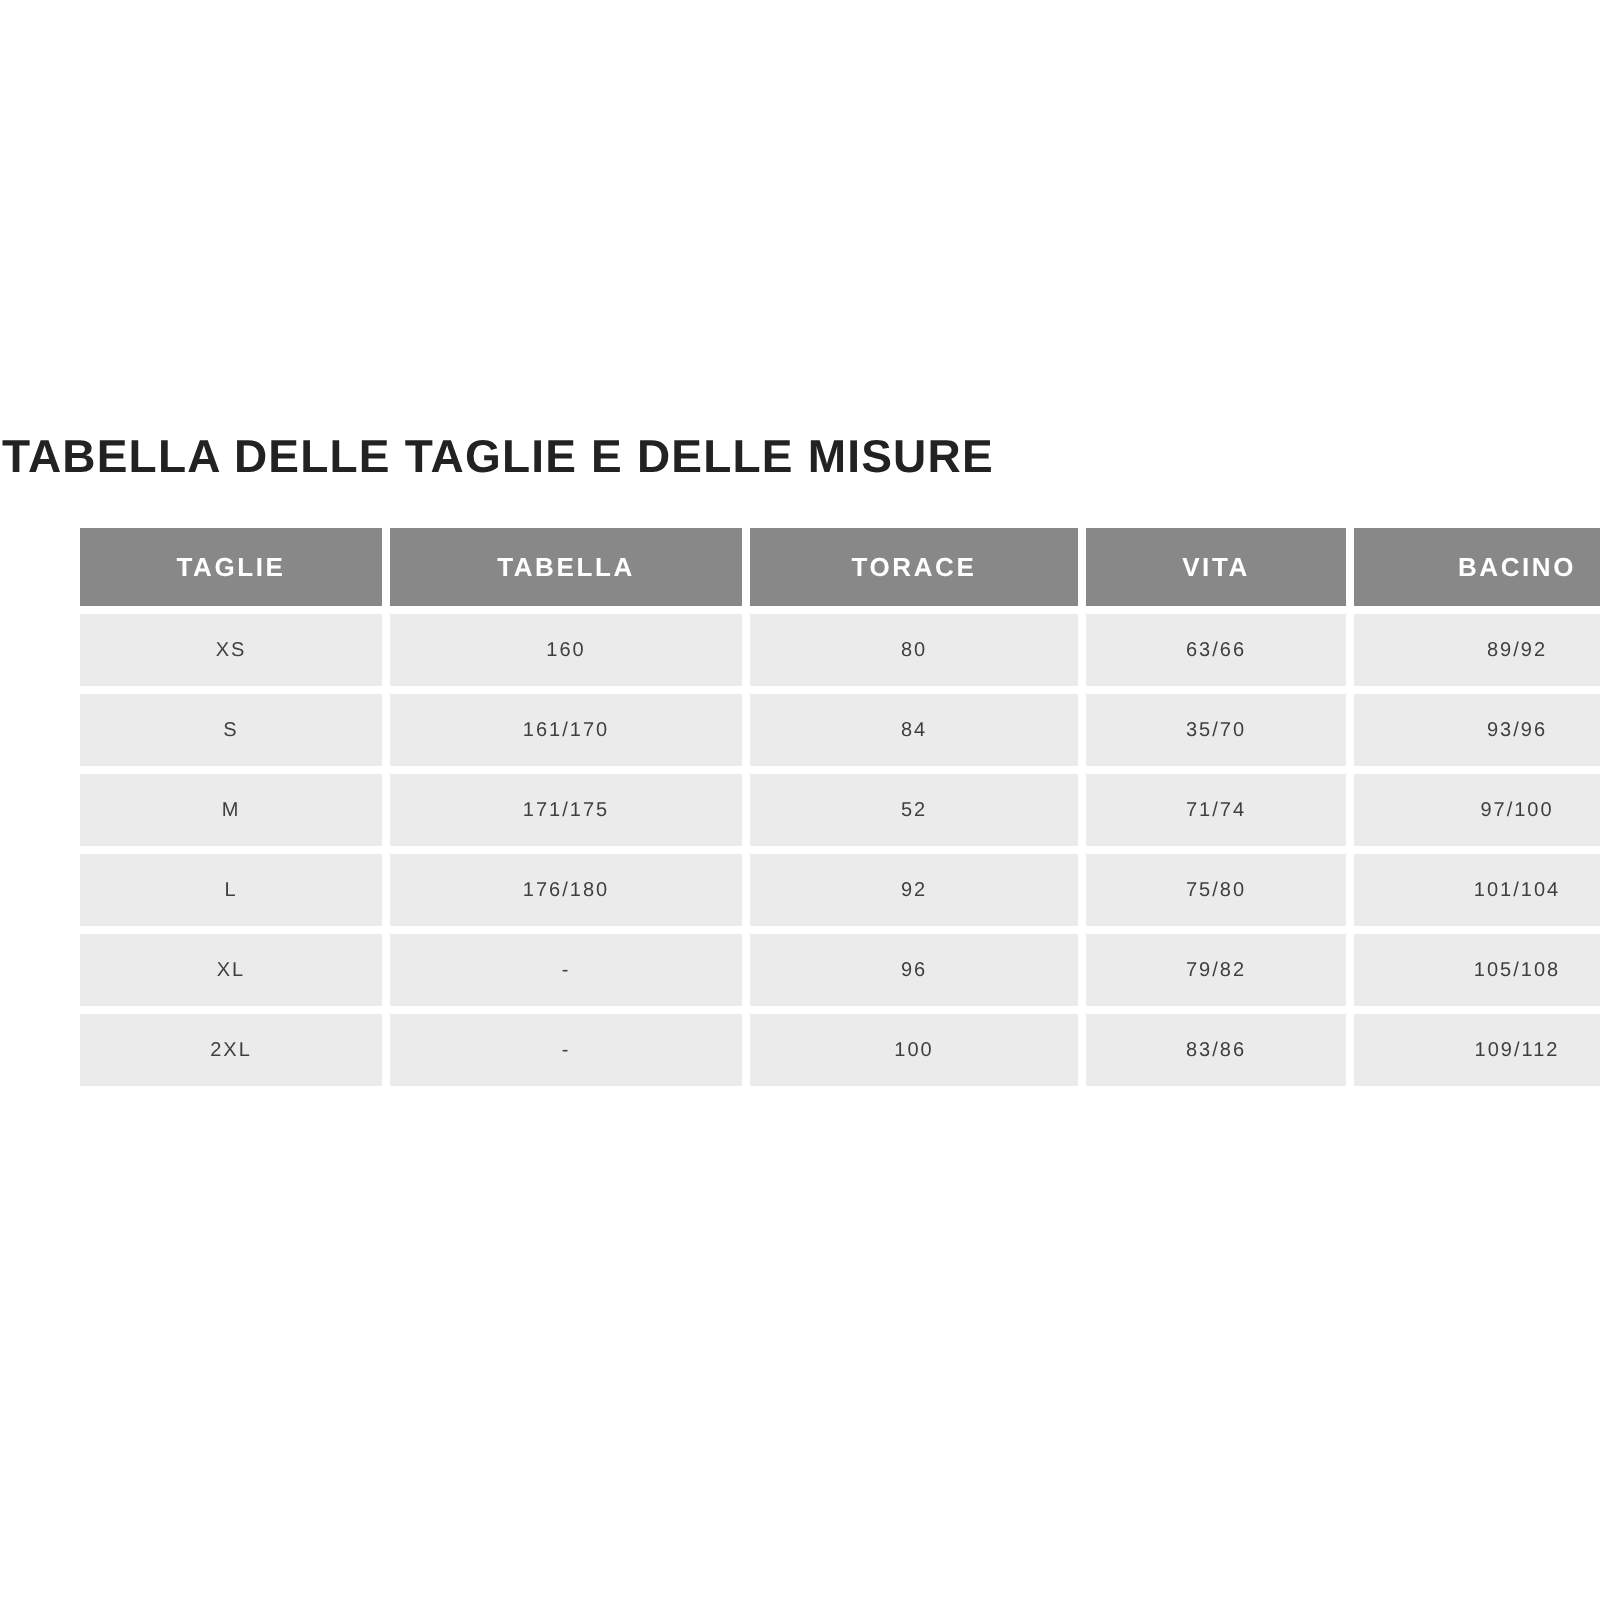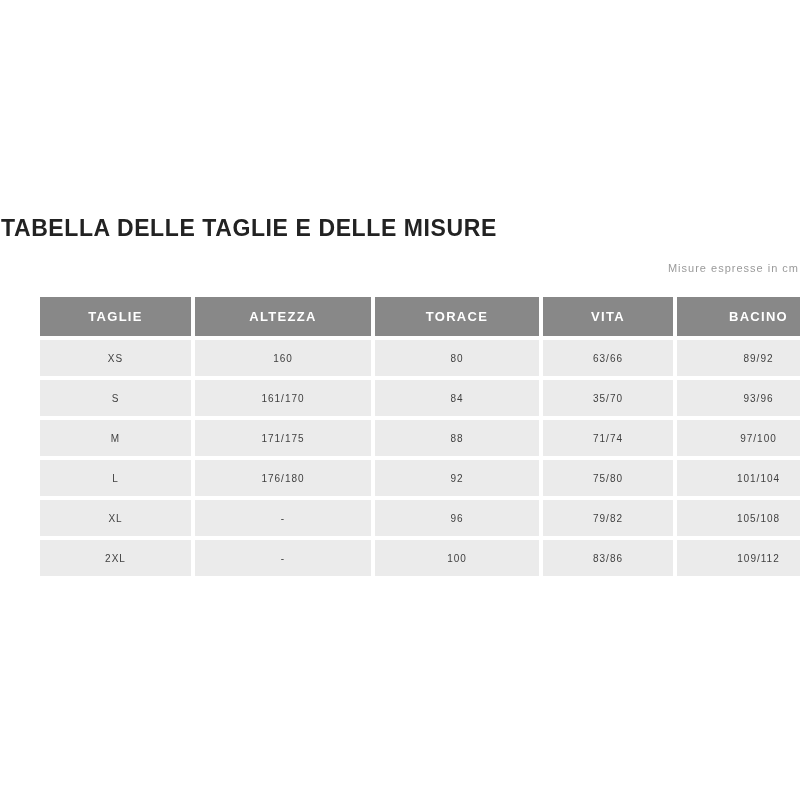--- a/index.html
+++ b/index.html
@@ -78,27 +78,26 @@
     justify-content: center;
   }
 </style>
 </head>
 <body>
 
 <div class="page">
 
   <h1 class="title">TABELLA DELLE TAGLIE E DELLE MISURE</h1>
 
-  <div class="unit-note">Misure espresse in cm</div>
 
   <div class="size-table">
 
     <div class="trow">
       <div class="th">TAGLIE</div>
-      <div class="th">ALTEZZA</div>
+      <div class="th">TABELLA</div>
       <div class="th">TORACE</div>
       <div class="th">VITA</div>
       <div class="th">BACINO</div>
     </div>
 
     <div class="trow">
       <div class="td">XS</div>
       <div class="td">160</div>
       <div class="td">80</div>
       <div class="td">63/66</div>
@@ -109,21 +108,21 @@
       <div class="td">S</div>
       <div class="td">161/170</div>
       <div class="td">84</div>
       <div class="td">35/70</div>
       <div class="td">93/96</div>
     </div>
 
     <div class="trow">
       <div class="td">M</div>
       <div class="td">171/175</div>
-      <div class="td">88</div>
+      <div class="td">52</div>
       <div class="td">71/74</div>
       <div class="td">97/100</div>
     </div>
 
     <div class="trow">
       <div class="td">L</div>
       <div class="td">176/180</div>
       <div class="td">92</div>
       <div class="td">75/80</div>
       <div class="td">101/104</div>

